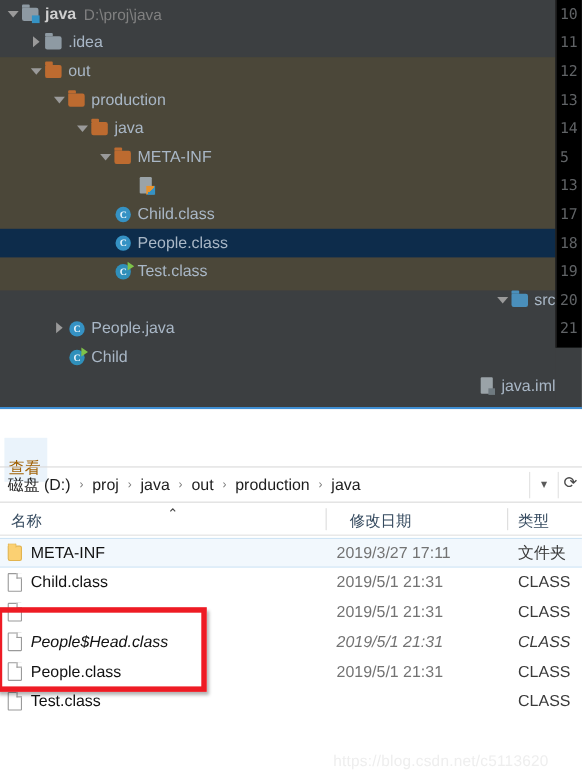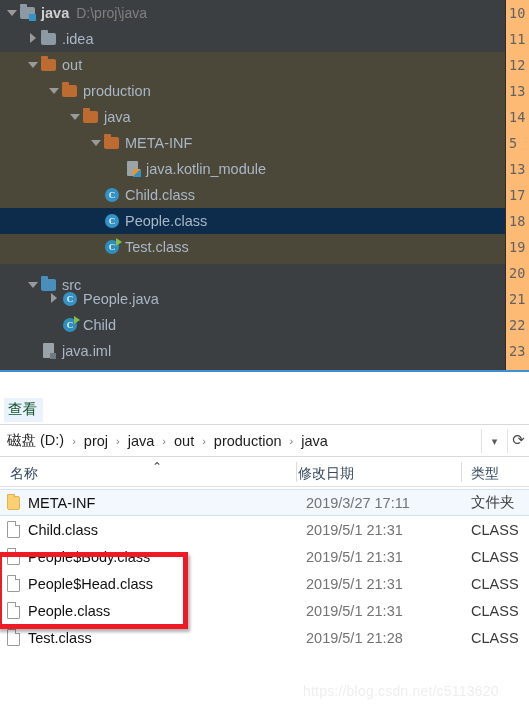--- a/index.html
+++ b/index.html
@@ -74,22 +74,22 @@
   
   .fileico { position: absolute; left: 3px; top: 5px; width: 11px; height: 15px;
              background: #9aa3a8; border-radius: 1px; }
   .fileico::after { content:""; position:absolute; right:-2px; bottom:-1px; width:6px; height:6px; background:#6f7a80; }
   .ktmark { position: absolute; left: 9px; top: 13px; width: 8px; height: 8px;
             background: linear-gradient(135deg,#e8932e 50%, #3592c4 50%); }
 
   
   #gutter {
     position: absolute; left: 505px; top: 0;
-    width: 24px; height: 370px;
-    background: #fdba74;
+    width: 24px; height: 316px;
+    background: #000000;
     border-left: 1px solid #2b2b2b;
     color: #606366; font-size: 13.5px;
     font-family: "DejaVu Sans Mono", monospace;
     overflow: hidden;
   }
   #gutter div { height: 26px; line-height: 26px; padding-left: 3px; }
   #blue-rule {
     position: absolute; left: 0; top: 370px;
     width: 529px; height: 2px; background: #3f8fd4;
   }
@@ -97,22 +97,22 @@
   
   #explorer {
     position: absolute; left: 0; top: 372px;
     width: 529px; height: 337px;
     background: #ffffff;
     color: #1d1d1d;
   }
   #menubar { position: absolute; left: 0; top: 24px; height: 28px; width: 529px; }
   #menu-view {
     position: absolute; left: 4px; top: 2px;
-    padding: 2px 6px 3px 4px;
-    font-size: 14.5px; color: #14532d;
+    padding: 18px 6px 3px 4px;
+    font-size: 14.5px; color: #a16207;
     background: #eaf3fb;
   }
   #menu-sep { position: absolute; left: 0; top: 52px; width: 529px; height: 1px; background: #d9d9d9; }
 
   #addressbar {
     position: absolute; left: 0; top: 53px;
     width: 529px; height: 32px;
     border-bottom: 1px solid #d9d9d9;
     display: flex; align-items: center; justify-content: flex-end;
   }
@@ -221,21 +221,20 @@
           </div>
           <span class="lbl">META-INF</span>
         </div>
         <div class="trow" style="top: 156px;">
           <div style="flex: 0 0 111px; height: 26px;"></div>
           <div class="twig"></div>
           <div class="ico">
             <span class="fileico"></span>
             <span class="ktmark"></span>
           </div>
-          <span class="lbl">java.kotlin_module</span>
         </div>
         <div class="trow" style="top: 182px;">
           <div style="flex: 0 0 90px; height: 26px;"></div>
           <div class="twig"></div>
           <div class="ico">
             <span class="cls">C</span>
           </div>
           <span class="lbl">Child.class</span>
         </div>
         <div class="trow sel" style="top: 208px;">
@@ -248,21 +247,21 @@
         </div>
         <div class="trow" style="top: 234px;">
           <div style="flex: 0 0 90px; height: 26px;"></div>
           <div class="twig"></div>
           <div class="ico">
             <span class="cls runn">C</span>
             <span class="runarrow"></span>
           </div>
           <span class="lbl">Test.class</span>
         </div>
-        <div class="trow" style="top: 272px;">
+        <div class="trow" style="top: 260px; justify-content: flex-end;">
           <div style="flex: 0 0 27px; height: 26px;"></div>
           <div class="twig down"></div>
           <div class="ico">
             <span class="fold blue"></span>
           </div>
           <span class="lbl">src</span>
         </div>
         <div class="trow" style="top: 286px;">
           <div style="flex: 0 0 48px; height: 26px;"></div>
           <div class="twig right"></div>
@@ -273,21 +272,21 @@
         </div>
         <div class="trow" style="top: 312px;">
           <div style="flex: 0 0 48px; height: 26px;"></div>
           <div class="twig"></div>
           <div class="ico">
             <span class="cls runn">C</span>
             <span class="runarrow"></span>
           </div>
           <span class="lbl">Child</span>
         </div>
-        <div class="trow" style="top: 338px;">
+        <div class="trow" style="top: 338px; justify-content: flex-end;">
           <div style="flex: 0 0 27px; height: 26px;"></div>
           <div class="twig"></div>
           <div class="ico">
             <span class="fileico"></span>
           </div>
           <span class="lbl">java.iml</span>
         </div>
       </div>
   </div>
   <div id="gutter">
@@ -334,60 +333,58 @@
     <div id="addr-right">
       <div id="addr-drop">▾</div>
       <div id="addr-refresh">⟳</div>
     </div>
   </div>
 
   <div id="colhdr">
     <div id="sortmark">⌃</div>
   <div class="col" style="left: 4px;">名称</div>
       <div class="colsep" style="left: 296px;"></div>
-      <div class="col" style="left: 292px;">修改日期</div>
+      <div class="col" style="left: 312px;">修改日期</div>
       <div class="colsep" style="left: 461px;"></div>
       <div class="col" style="left: 465px; text-align: center;">类型</div>
     </div>
 
   <div id="file-rows">
       <div class="frow hover" style="top: 117px;">
         <span class="ficon folder"></span>
         <span class="fname">META-INF</span>
         <span class="fdate">2019/3/27 17:11</span>
         <span class="ftype">文件夹</span>
       </div>
       <div class="frow" style="top: 144px;">
         <span class="ficon doc"></span>
         <span class="fname">Child.class</span>
         <span class="fdate">2019/5/1 21:31</span>
         <span class="ftype">CLASS</span>
       </div>
       <div class="frow" style="top: 171px;">
         <span class="ficon doc"></span>
-        <span class="fname">People$Body.class</span>
         <span class="fdate">2019/5/1 21:31</span>
         <span class="ftype">CLASS</span>
       </div>
-      <div class="frow" style="top: 198px;">
+      <div class="frow" style="top: 198px; font-style: italic;">
         <span class="ficon doc"></span>
         <span class="fname">People$Head.class</span>
         <span class="fdate">2019/5/1 21:31</span>
         <span class="ftype">CLASS</span>
       </div>
       <div class="frow" style="top: 225px;">
         <span class="ficon doc"></span>
         <span class="fname">People.class</span>
         <span class="fdate">2019/5/1 21:31</span>
         <span class="ftype">CLASS</span>
       </div>
       <div class="frow" style="top: 252px;">
         <span class="ficon doc"></span>
         <span class="fname">Test.class</span>
-        <span class="fdate">2019/5/1 21:28</span>
         <span class="ftype">CLASS</span>
       </div>
     </div>
 
   <div id="redbox" style="border-color: rgb(238, 27, 36);"></div>
 </div>
 
 <div id="watermark">https://blog.csdn.net/c5113620</div>
 
 </body></html>

